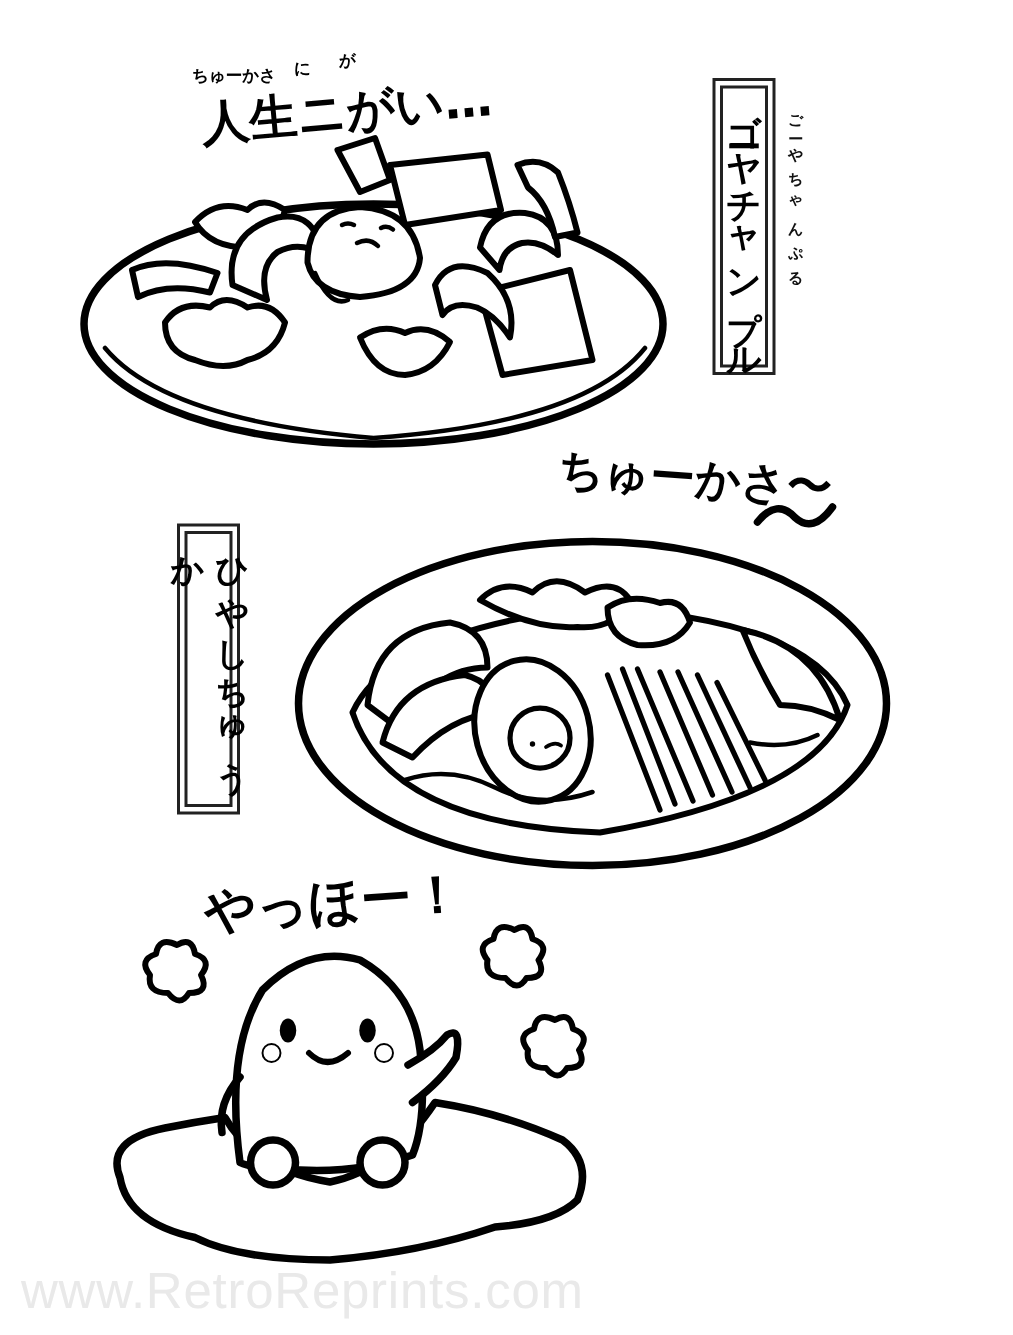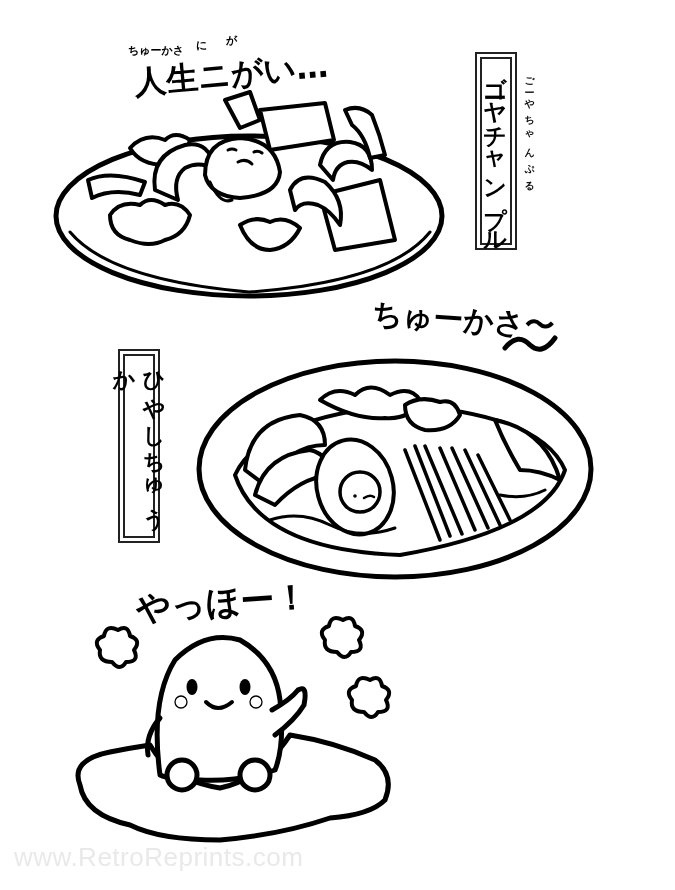--- a/index.html
+++ b/index.html
@@ -4,21 +4,21 @@
   <style>
     html, body { margin: 0; padding: 0; background: #ffffff; }
     body { width: 675px; height: 890px; position: relative; overflow: hidden; font-family: "DejaVu Sans", sans-serif; color: #000; }
     .art { position: absolute; left: 0; top: 0; }
     .jp { position: absolute; font-family: "DejaVu Sans", sans-serif; font-weight: bold; color: #000; white-space: nowrap; line-height: 1; }
     .furigana { position: absolute; font-family: "DejaVu Sans", sans-serif; font-size: 11px; font-weight: bold; color: #000; line-height: 1; }
     .vbox { position: absolute; border: 2px solid #222; padding: 3px; box-sizing: border-box; background: #fff; }
     .vbox-inner { border: 2px solid #222; width: 100%; height: 100%; box-sizing: border-box; display: flex; align-items: center; justify-content: center; }
     .vtext { writing-mode: vertical-rl; text-orientation: upright; font-family: "DejaVu Sans", sans-serif; font-weight: bold; color: #000; letter-spacing: 2px; }
     .vruby { position: absolute; writing-mode: vertical-rl; text-orientation: upright; font-size: 10px; font-weight: bold; color: #111; letter-spacing: 5px; font-family: "DejaVu Sans", sans-serif; }
-    .watermark { position: absolute; left: 14px; top: 842px; font-family: "Liberation Sans", sans-serif; font-size: 26px; color: #e9e9e9; letter-spacing: 0.5px; }
+    .watermark { position: absolute; left: 14px; top: 842px; font-family: "Liberation Sans", sans-serif; font-size: 34px; color: #e9e9e9; letter-spacing: 0.5px; }
     .copyright { position: absolute; left: 0; width: 675px; top: 868px; text-align: left; font-family: "DejaVu Sans", sans-serif; font-size: 8px; color: #222; margin-top: 40px; }
   </style>
 </head>
 <body>
 
 <svg class="art" width="675" height="890" viewBox="0 0 675 890" fill="none" stroke="#000" stroke-linecap="round" stroke-linejoin="round">
 
   <g>
     <ellipse cx="249" cy="216" rx="193" ry="80" stroke-width="5"></ellipse>
     <path d="M70 232 Q110 280 249 292 Q390 282 430 232" stroke-width="3"></path>

